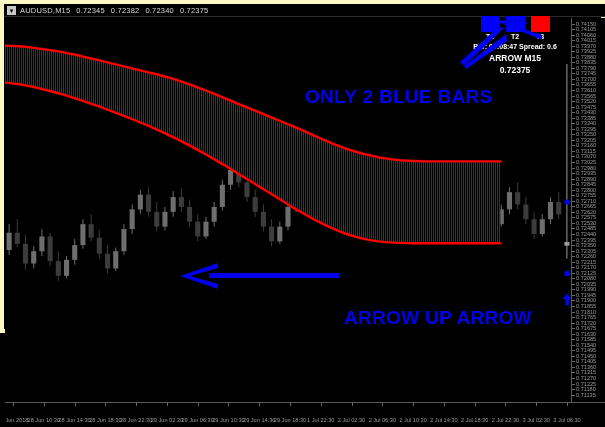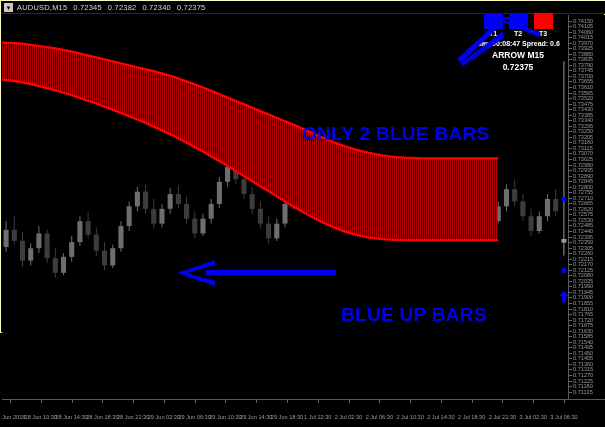--- a/index.html
+++ b/index.html
@@ -1,20 +1,20 @@
 <!DOCTYPE html>
 <html><head>
 <meta charset="utf-8">
 <style>
   html,body{margin:0;padding:0;background:#000;}
   body{width:605px;height:427px;overflow:hidden;
        font-family:"Liberation Sans",sans-serif;}
 
   #app{position:relative;width:605px;height:333px;background:#000;
-       border:1px solid #fef9c3;box-sizing:border-box;}
+       border:4px solid #fef9c3;box-sizing:border-box;}
 
   
   #titlebar{position:absolute;left:0;top:0;width:605px;height:13px;
             background:#000;border-bottom:1px solid #2a2a2a;
             display:flex;align-items:center;box-sizing:border-box;}
   #sysmenu{width:9px;height:9px;margin:0 4px 0 3px;background:#c8c8c8;
            color:#000;font-size:7px;line-height:9px;text-align:center;
            flex:0 0 auto;}
   #titletext{color:#d8d8d8;font-size:7.5px;letter-spacing:.2px;
              white-space:nowrap;}
@@ -50,21 +50,21 @@
   #swlabels{display:flex;justify-content:center;gap:6px;margin-bottom:2px;}
   .swl{width:19px;color:#fff;font-size:7px;font-weight:bold;
        text-align:center;}
   .pline{font-size:7px;font-weight:bold;line-height:10px;
          white-space:nowrap;}
   .pline.big{font-size:8.5px;line-height:12px;}
 
   
   .anno{position:absolute;font-weight:bold;white-space:nowrap;
         letter-spacing:.3px;}
-  #anno-top{left:301px;top:82px;font-size:19px;margin-top:40px;}
+  #anno-top{left:301px;top:82px;font-size:19px;}
   #anno-bot{left:340px;top:303px;font-size:19px;}
 
   #arrsvg{position:absolute;left:0;top:0;width:605px;height:427px;
           pointer-events:none;}
 </style>
 </head>
 <body>
 
 <div id="app">
 
@@ -354,21 +354,21 @@
         <div class="swl">T1</div>
         <div class="swl">T2</div>
         <div class="swl">T3</div>
       </div>
     <div class="pline">Bar: 00:08:47 Spread: 0.6</div>
     <div class="pline big">ARROW M15</div>
     <div class="pline big">0.72375</div>
   </div>
 
   <div class="anno" id="anno-top" style="color: rgb(0, 0, 238);">ONLY 2 BLUE BARS</div>
-  <div class="anno" id="anno-bot" style="color: rgb(0, 0, 238);">BLUE UP BARS</div>
+  <div class="anno" id="anno-bot" style="color: rgb(0, 0, 238);">ARROW UP ARROW</div>
 
   <svg id="arrsvg">
     <g fill="#0000ee">
       <polygon points="491,17 538,36 538,31 499,18 524,20 519,15"></polygon>
       <polygon points="460,62 500,24 494,23 456,58"></polygon>
       <polygon points="460,62 502,30 503,37 462,65"></polygon>
     </g>
     <g fill="#0000ee">
       <polygon points="176,272 214,259 214,264 186,272 214,280 214,285"></polygon>
       <rect x="205" y="269" width="130" height="5"></rect>

